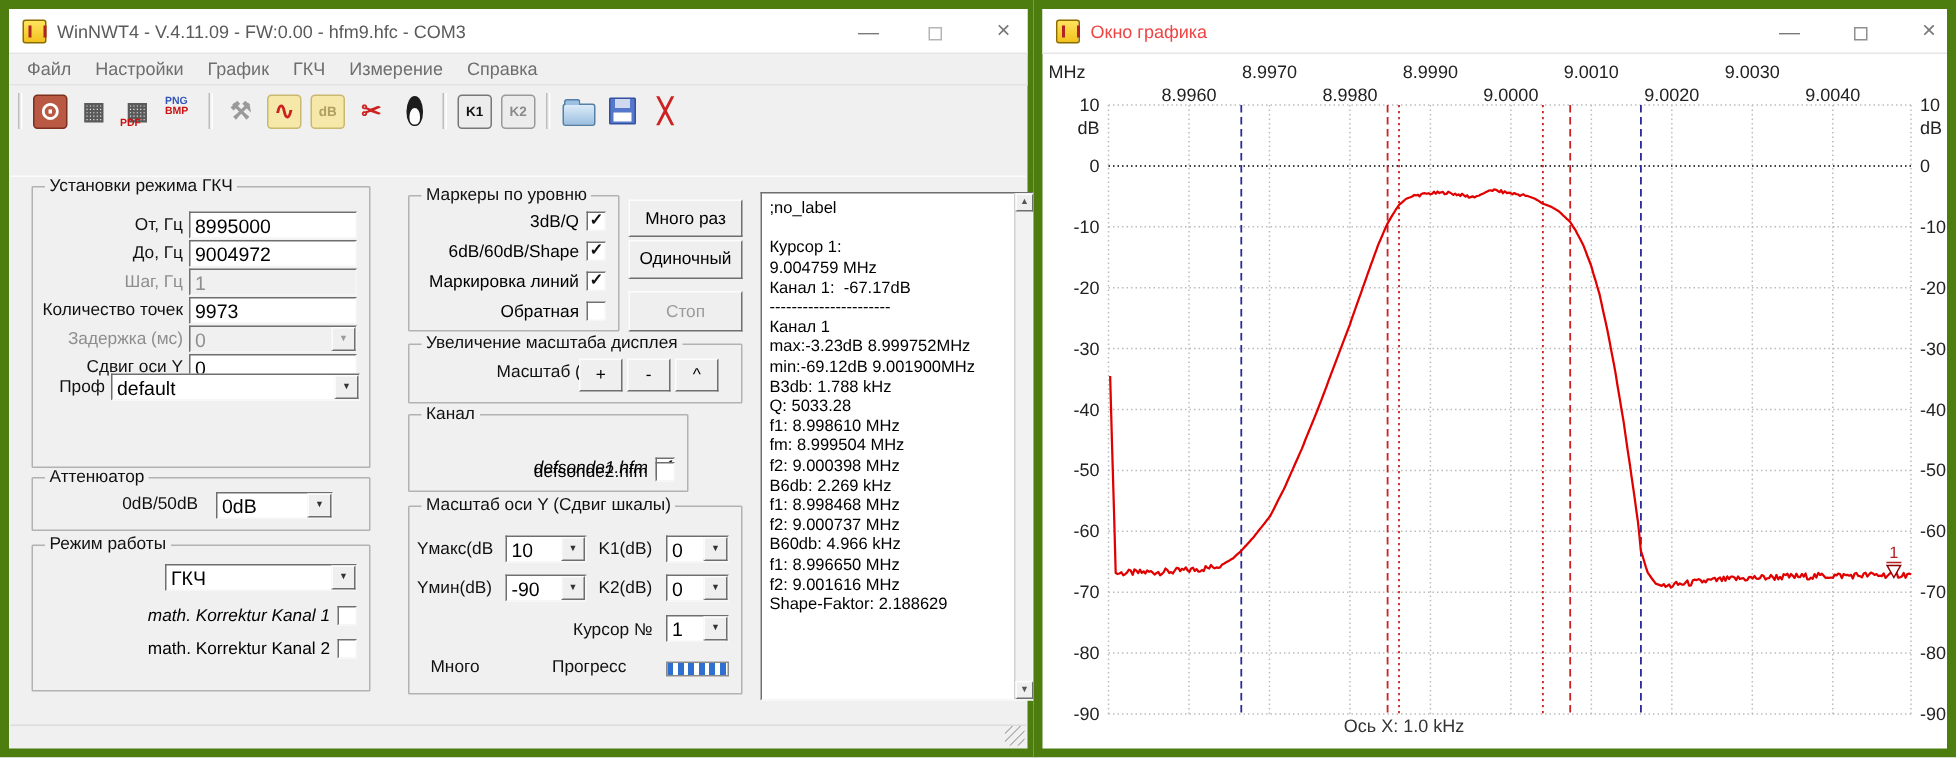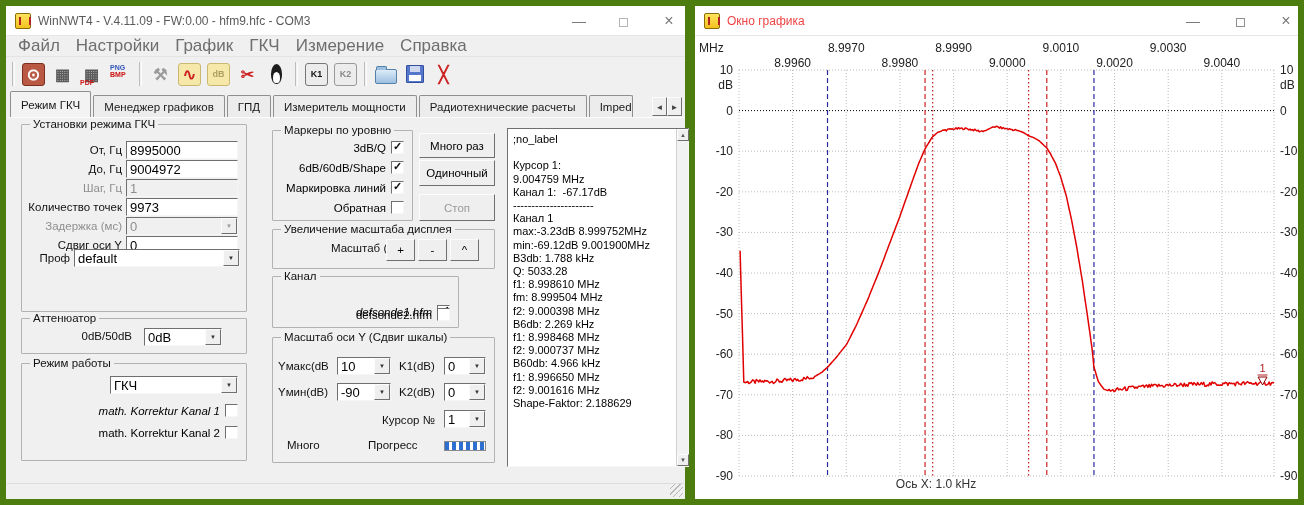--- a/index.html
+++ b/index.html
@@ -18,21 +18,21 @@
              border-left:2px solid #b22222; border-right:2px solid #b22222; }
   .wtitle { position:absolute; left:32px; top:8px; font-size:12px; color:#5a5a5a; white-space:nowrap; }
   .winR .wtitle { color:#ef4444; }
   .wbtn { position:absolute; top:4px; width:30px; height:22px; text-align:center; line-height:22px;
           color:#7a7a7a; font-size:14px; }
   .maxbox { display:inline-block; width:9px; height:9px; border:1px solid #b5b5b5; vertical-align:middle; }
   .winR .maxbox { border-color:#8f8f8f; }
 
   .menubar { height:21px; background:#f0f0f0; display:flex; align-items:center; padding-left:4px;
              border-bottom:1px solid #e4e4e4; }
-  .menuitem { font-size:17px; color:#6e6e6e; padding:0 8px; }
+  .menuitem { font-size:12px; color:#6e6e6e; padding:0 8px; }
 
   .toolbar { height:34px; display:flex; align-items:center; padding-left:2px; }
   .tgrip { width:3px; height:24px; margin:0 4px; border-left:1px solid #bdbdbd; border-right:1px solid #fdfdfd; }
   .tbtn { width:27px; height:27px; margin:0 1px; display:flex; align-items:center; justify-content:center;
           position:relative; font-size:16px; }
   .tbtn .g { display:flex; align-items:center; justify-content:center; width:23px; height:23px;
              border-radius:3px; font-weight:bold; }
   .tbtn .overlay { position:absolute; left:2px; bottom:2px; font-size:7px; font-weight:bold; letter-spacing:0; }
   .tbtn .ov2 { position:absolute; left:3px; top:3px; font-size:7px; font-weight:bold; line-height:7px; }
   .icon-tux { position:relative; width:15px; height:21px; }
@@ -173,25 +173,20 @@
         <span class="tbtn">
           <span class="icon-open"></span>
         </span>
         <span class="tbtn">
           <span class="icon-save"></span>
         </span>
         <span class="tbtn">
           <span class="g" style="color: rgb(204, 34, 34);">╳</span>
         </span>
       </div>
-    <div class="tabbar" id="tabbar">
-      <span class="tab active">Режим ГКЧ</span><span class="tab">Менеджер графиков</span><span class="tab">ГПД</span><span class="tab">Измеритель мощности</span><span class="tab">Радиотехнические расчеты</span><span class="tab clip">Imped</span><span class="tabscroll">
-        <span class="tsbtn">◄</span><span class="tsbtn">►</span>
-      </span>
-    </div>
 
     <div class="content">
 
       <div class="gbox" style="left:14px;top:6px;width:226px;height:188px;">
         <span class="gcap">Установки режима ГКЧ</span>
         <div id="gkc-rows">
             <div class="frow" style="top: 16px;">
               <span class="flabel">От, Гц</span>
               <span class="field">
                 <span class="fval">8995000</span>

